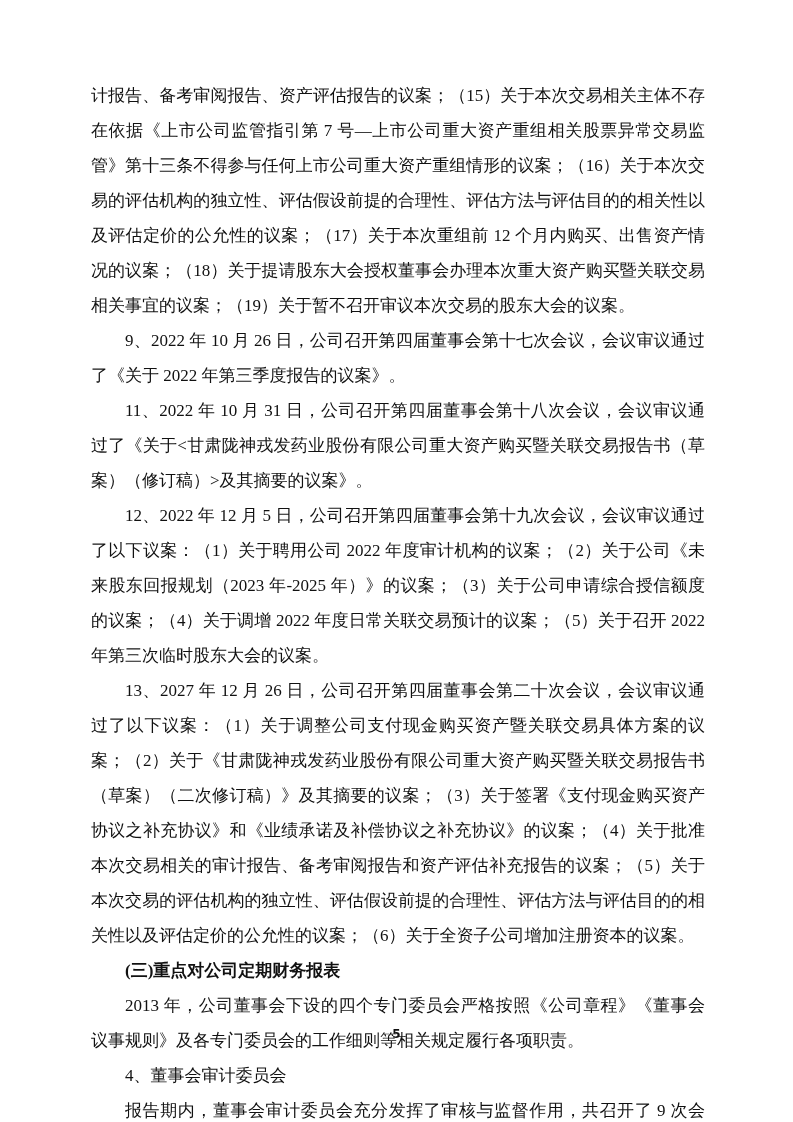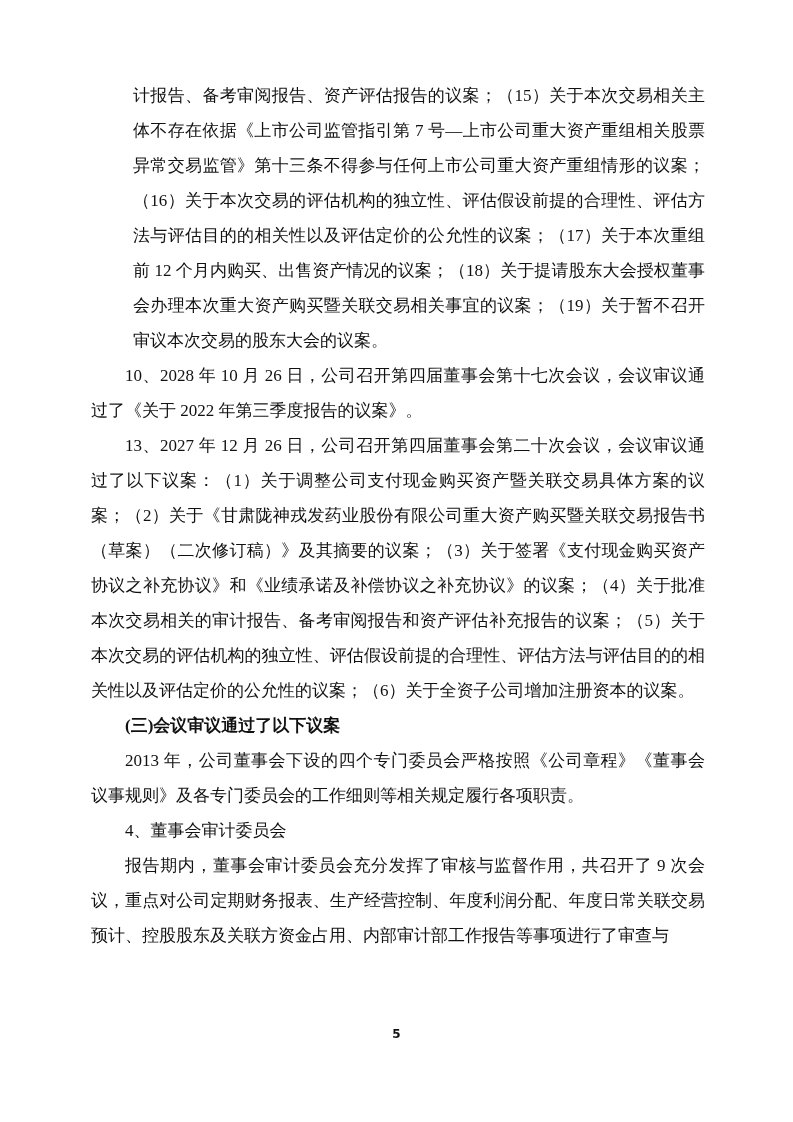--- a/index.html
+++ b/index.html
@@ -21,21 +21,20 @@
     overflow: hidden;
   }
   .para {
     margin: 0;
     text-align: justify;
     text-indent: 2em;
     word-break: break-all;
   }
   .no-indent {
     text-indent: 0;
-    margin-left: 42px;
   }
   .heading {
     font-weight: bold;
   }
   .page-number {
     position: absolute;
     left: 0;
     right: 0;
     top: 1024px;
     text-align: center;
@@ -44,20 +43,22 @@
     font-weight: bold;
     line-height: 20px;
     color: #111111;
   }
 </style>
 </head>
 <body>
 
 <div class="page">
   <p class="para no-indent">计报告、备考审阅报告、资产评估报告的议案；（15）关于本次交易相关主体不存在依据《上市公司监管指引第 7 号—上市公司重大资产重组相关股票异常交易监管》第十三条不得参与任何上市公司重大资产重组情形的议案；（16）关于本次交易的评估机构的独立性、评估假设前提的合理性、评估方法与评估目的的相关性以及评估定价的公允性的议案；（17）关于本次重组前 12 个月内购买、出售资产情况的议案；（18）关于提请股东大会授权董事会办理本次重大资产购买暨关联交易相关事宜的议案；（19）关于暂不召开审议本次交易的股东大会的议案。</p>
-  <p class="para">10、2028 年 10 月 26 日，公司召开第四届董事会第十七次会议，会议审议通过了《关于 2022 年第三季度报告的议案》。</p>
+  <p class="para">9、2022 年 10 月 26 日，公司召开第四届董事会第十七次会议，会议审议通过了《关于 2022 年第三季度报告的议案》。</p>
+  <p class="para">11、2022 年 10 月 31 日，公司召开第四届董事会第十八次会议，会议审议通过了《关于&lt;甘肃陇神戎发药业股份有限公司重大资产购买暨关联交易报告书（草案）（修订稿）&gt;及其摘要的议案》。</p>
+  <p class="para">12、2022 年 12 月 5 日，公司召开第四届董事会第十九次会议，会议审议通过了以下议案：（1）关于聘用公司 2022 年度审计机构的议案；（2）关于公司《未来股东回报规划（2023 年-2025 年）》的议案；（3）关于公司申请综合授信额度的议案；（4）关于调增 2022 年度日常关联交易预计的议案；（5）关于召开 2022 年第三次临时股东大会的议案。</p>
   <p class="para">13、2027 年 12 月 26 日，公司召开第四届董事会第二十次会议，会议审议通过了以下议案：（1）关于调整公司支付现金购买资产暨关联交易具体方案的议案；（2）关于《甘肃陇神戎发药业股份有限公司重大资产购买暨关联交易报告书（草案）（二次修订稿）》及其摘要的议案；（3）关于签署《支付现金购买资产协议之补充协议》和《业绩承诺及补偿协议之补充协议》的议案；（4）关于批准本次交易相关的审计报告、备考审阅报告和资产评估补充报告的议案；（5）关于本次交易的评估机构的独立性、评估假设前提的合理性、评估方法与评估目的的相关性以及评估定价的公允性的议案；（6）关于全资子公司增加注册资本的议案。</p>
-  <p class="para heading">(三)会议审议通过了以下议案</p>
+  <p class="para heading">(三)重点对公司定期财务报表</p>
   <p class="para">2013 年，公司董事会下设的四个专门委员会严格按照《公司章程》《董事会议事规则》及各专门委员会的工作细则等相关规定履行各项职责。</p>
   <p class="para">4、董事会审计委员会</p>
   <p class="para">报告期内，董事会审计委员会充分发挥了审核与监督作用，共召开了 9 次会议，重点对公司定期财务报表、生产经营控制、年度利润分配、年度日常关联交易预计、控股股东及关联方资金占用、内部审计部工作报告等事项进行了审查与</p>
   <div class="page-number">5</div>
 </div>
 
 </body></html>

